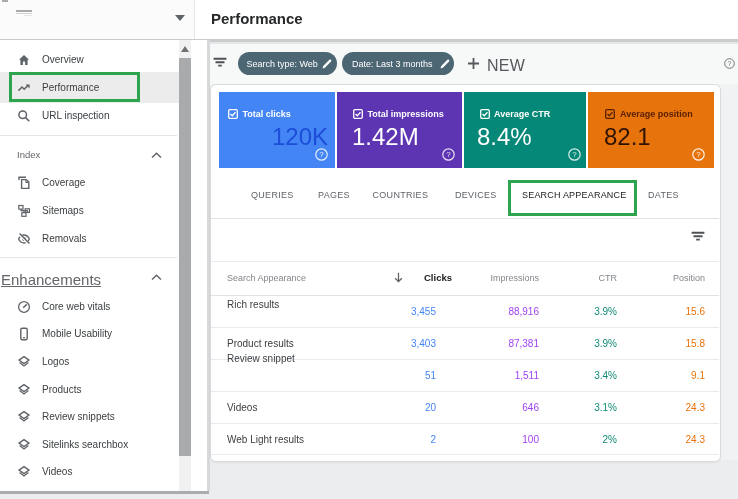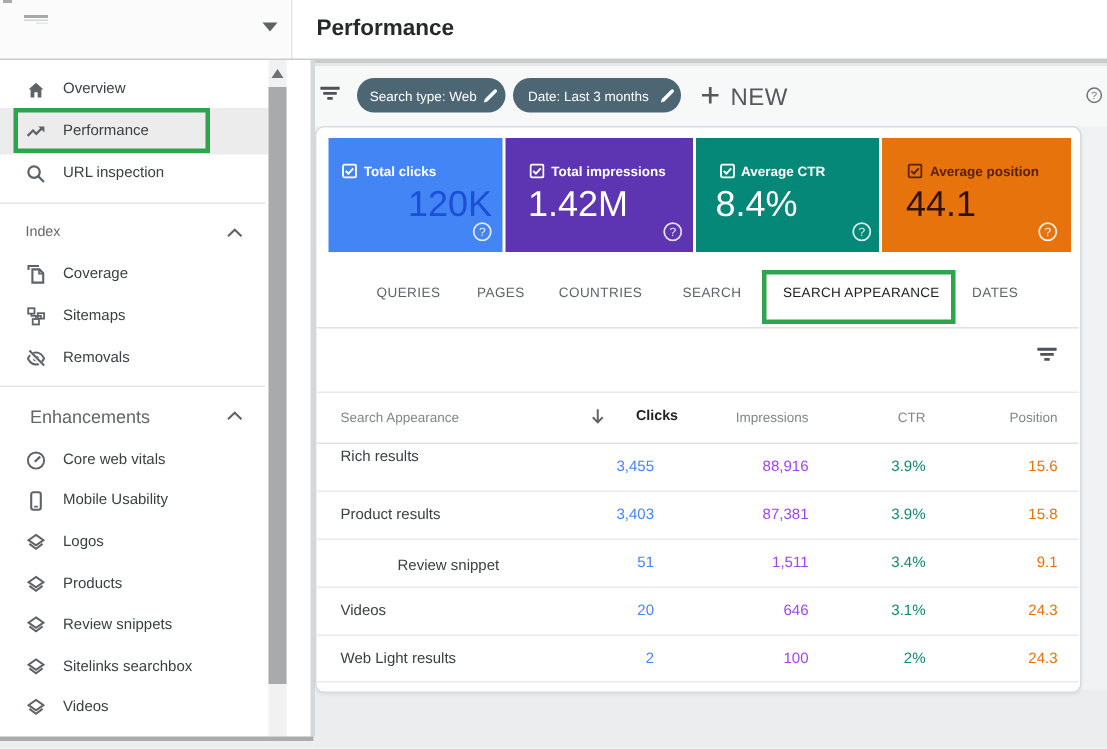--- a/index.html
+++ b/index.html
@@ -79,21 +79,21 @@
   <div class="abs" style="left:42px;top:205px;font-size:10px;color:#3c4043;">Sitemaps</div>
 
   <svg class="abs" style="left:17px;top:232px;" width="14" height="14" viewBox="0 0 14 14">
       <path d="M1.6 7 C2.9 4.3 4.8 3 7 3 C9.2 3 11.1 4.3 12.4 7 C11.1 9.7 9.2 11 7 11 C4.8 11 2.9 9.7 1.6 7 Z" class="icon" style="stroke-width:1.3"></path>
       <circle cx="7" cy="7" r="1.9" fill="#5f6368"></circle>
       <path d="M2 1.8 L12.2 12.2" stroke="#fff" stroke-width="2.6" fill="none"></path>
       <path d="M2.6 1.6 L12.4 11.6" class="icon" style="stroke-width:1.4"></path>
     </svg>
   <div class="abs" style="left:42px;top:233px;font-size:10px;color:#3c4043;">Removals</div>
 
-  <div class="abs" style="left:20px;top:271px;font-size:12px;color:#636569;">Enhancements</div>
+  <div class="abs" style="left:1px;top:271px;font-size:15px;color:#636569;text-decoration:underline;">Enhancements</div>
   <svg class="abs" style="left:151px;top:274px;" width="11" height="7" viewBox="0 0 11 7">
       <path d="M1 5.5 L5.5 1.2 L10 5.5" class="icon" style="stroke-width:1.4"></path>
     </svg>
 
   <svg class="abs" style="left:17px;top:300px;" width="14" height="14" viewBox="0 0 14 14">
       <circle cx="7" cy="7" r="5.4" class="icon" style="stroke-width:1.3"></circle>
       <path d="M6.2 7.8 L9.8 4.4" class="icon" style="stroke-width:1.5"></path>
     </svg>
   <div class="abs" style="left:42px;top:301px;font-size:10px;color:#3c4043;">Core web vitals</div>
 
@@ -191,30 +191,30 @@
   <svg class="abs" style="left:568px;top:148px;" width="13" height="13" viewBox="0 0 13 13">
       <circle cx="6.5" cy="6.5" r="5.7" stroke="rgba(255,255,255,0.85)" stroke-width="1.2" fill="none"></circle>
       <text x="6.5" y="9.3" font-size="8" fill="rgba(255,255,255,0.9)" text-anchor="middle" font-family="Liberation Sans">?</text>
     </svg>
 
   <svg class="abs" style="left:604.5px;top:109px;" width="10" height="10" viewBox="0 0 10 10">
       <rect x="0.7" y="0.7" width="8.6" height="8.6" rx="1.2" stroke="#5a2000" stroke-width="1.3" fill="none"></rect>
       <path d="M2.5 5 L4.3 6.8 L7.5 3.2" stroke="#5a2000" stroke-width="1.3" fill="none"></path>
     </svg>
   <div class="abs" style="left:620px;top:108.5px;font-size:9px;font-weight:700;color:#5a2000;text-align:center;">Average position</div>
-  <div class="abs" style="left:604px;top:123px;font-size:24px;color:#2f1300;">44.1</div>
+  <div class="abs" style="left:604px;top:123px;font-size:24px;color:#2f1300;">82.1</div>
   <svg class="abs" style="left:692px;top:148px;" width="13" height="13" viewBox="0 0 13 13">
       <circle cx="6.5" cy="6.5" r="5.7" stroke="rgba(255,255,255,0.9)" stroke-width="1.2" fill="none"></circle>
       <text x="6.5" y="9.3" font-size="8" fill="rgba(255,255,255,0.95)" text-anchor="middle" font-family="Liberation Sans">?</text>
     </svg>
 
   <div class="abs" style="left:251px;top:190px;font-size:9px;letter-spacing:0.3px;color:#5f6368;">QUERIES</div>
   <div class="abs" style="left:318px;top:190px;font-size:9px;letter-spacing:0.3px;color:#5f6368;">PAGES</div>
   <div class="abs" style="left:372.5px;top:190px;font-size:9px;letter-spacing:0.3px;color:#5f6368;">COUNTRIES</div>
-  <div class="abs" style="left:455px;top:190px;font-size:9px;letter-spacing:0.3px;color:#5f6368;">SEARCH</div>
+  <div class="abs" style="left:455px;top:190px;font-size:9px;letter-spacing:0.3px;color:#5f6368;">DEVICES</div>
   <div class="abs" style="left:522px;top:190px;font-size:9px;letter-spacing:0.2px;color:#202124;font-weight:400;">SEARCH APPEARANCE</div>
   <div class="abs" style="left:648px;top:190px;font-size:9px;letter-spacing:0.3px;color:#5f6368;">DATES</div>
   <div class="abs" style="left:211px;top:218px;width:508px;height:1px;background:#dfe1e3;"></div>
 
   <div class="abs" style="left:508px;top:180px;width:122.6px;height:29.6px;border:3.7px solid #2ea44f;"></div>
 
   <svg class="abs" style="left:690.5px;top:230.5px;" width="14" height="11" viewBox="0 0 14 11">
       <path d="M0.6 1.8 H13.4 M2.5 5.2 H11.5 M5.2 8.6 H8.8" stroke="#4e5256" stroke-width="1.9" fill="none"></path>
     </svg>
   <div class="abs" style="left:211px;top:261px;width:508px;height:1px;background:#e8eaed;"></div>
@@ -236,21 +236,21 @@
   <div class="abs" style="left:605px;top:305.5px;width:100px;text-align:right;font-size:10px;color:#e8710a;">15.6</div>
   <div class="abs" style="left:211px;top:326.5px;width:508px;height:1px;background:#e8eaed;"></div>
 
   <div class="abs" style="left:227px;top:337.5px;font-size:10px;color:#3c4043;">Product results</div>
   <div class="abs" style="left:336px;top:337.5px;width:100px;text-align:right;font-size:10px;color:#4285f4;">3,403</div>
   <div class="abs" style="left:439px;top:337.5px;width:100px;text-align:right;font-size:10px;color:#a142f4;">87,381</div>
   <div class="abs" style="left:517px;top:337.5px;width:100px;text-align:right;font-size:10px;color:#0e8a74;">3.9%</div>
   <div class="abs" style="left:605px;top:337.5px;width:100px;text-align:right;font-size:10px;color:#e8710a;">15.8</div>
   <div class="abs" style="left:211px;top:358.5px;width:508px;height:1px;background:#e8eaed;"></div>
 
-  <div class="abs" style="left:227px;top:372px;font-size:10px;color:#3c4043;margin-left:38px;">Review snippet</div>
+  <div class="abs" style="left:227px;top:353px;font-size:10px;color:#3c4043;">Review snippet</div>
   <div class="abs" style="left:336px;top:369.5px;width:100px;text-align:right;font-size:10px;color:#4285f4;">51</div>
   <div class="abs" style="left:439px;top:369.5px;width:100px;text-align:right;font-size:10px;color:#a142f4;">1,511</div>
   <div class="abs" style="left:517px;top:369.5px;width:100px;text-align:right;font-size:10px;color:#0e8a74;">3.4%</div>
   <div class="abs" style="left:605px;top:369.5px;width:100px;text-align:right;font-size:10px;color:#e8710a;">9.1</div>
   <div class="abs" style="left:211px;top:390.5px;width:508px;height:1px;background:#e8eaed;"></div>
 
   <div class="abs" style="left:227px;top:401.5px;font-size:10px;color:#3c4043;">Videos</div>
   <div class="abs" style="left:336px;top:401.5px;width:100px;text-align:right;font-size:10px;color:#4285f4;">20</div>
   <div class="abs" style="left:439px;top:401.5px;width:100px;text-align:right;font-size:10px;color:#a142f4;">646</div>
   <div class="abs" style="left:517px;top:401.5px;width:100px;text-align:right;font-size:10px;color:#0e8a74;">3.1%</div>

